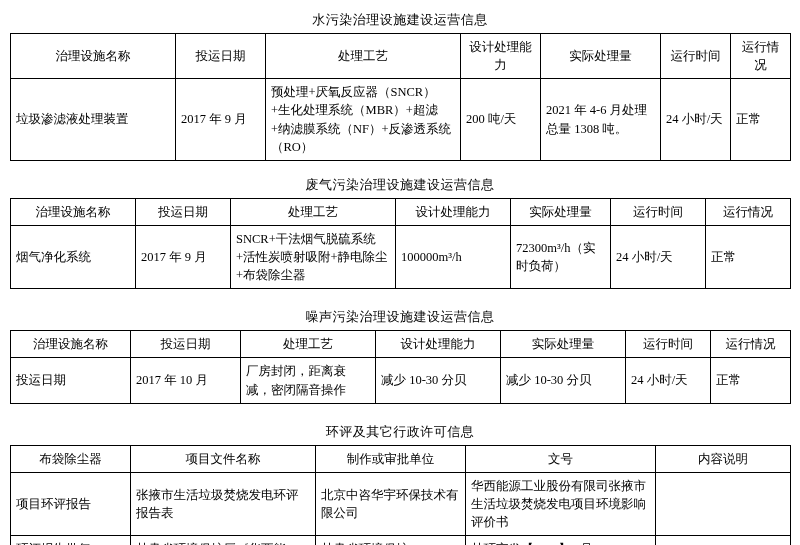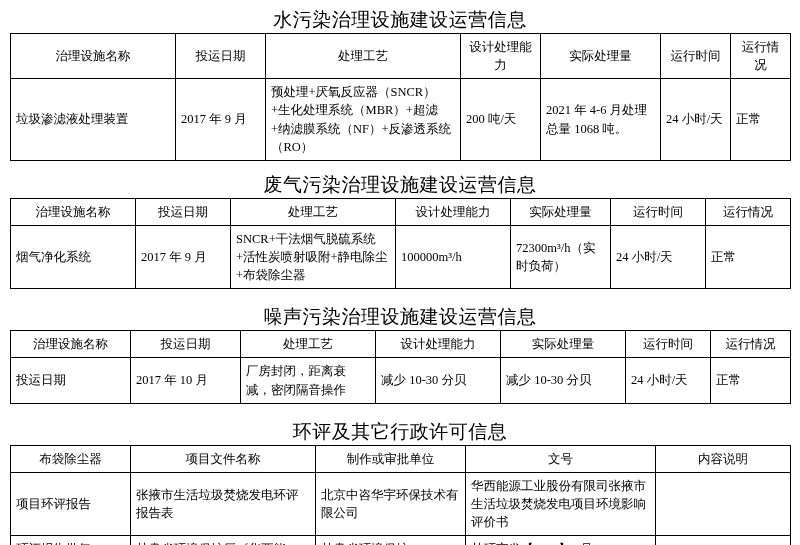--- a/index.html
+++ b/index.html
@@ -19,21 +19,21 @@
     height: 545px;
     position: relative;
     box-sizing: border-box;
     padding: 6px 10px 0 10px;
   }
   .section {
     margin-bottom: 0;
   }
   .section-title {
     text-align: center;
-    font-size: 19px;
+    font-size: 13px;
     line-height: 20px;
     font-family: "Liberation Serif", "DejaVu Serif", serif;
     margin: 4px 0 3px 0;
     letter-spacing: 0.5px;
   }
   table.doc {
     border-collapse: collapse;
     width: 780px;
     table-layout: fixed;
   }
@@ -84,21 +84,21 @@
           <th>运行时间</th>
           <th>运行情况</th>
         </tr>
       </thead>
       <tbody>
         <tr>
           <td>垃圾渗滤液处理装置</td>
           <td>2017 年 9 月</td>
           <td>预处理+厌氧反应器（SNCR）+生化处理系统（MBR）+超滤+纳滤膜系统（NF）+反渗透系统（RO）</td>
           <td>200 吨/天</td>
-          <td>2021 年 4-6 月处理总量 1068 吨。</td>
+          <td>2021 年 4-6 月处理总量 1308 吨。</td>
           <td>24 小时/天</td>
           <td>正常</td>
         </tr>
       </tbody>
     </table>
   </div>
 
   <div class="spacer-sm"></div>
 
   <div class="section">

